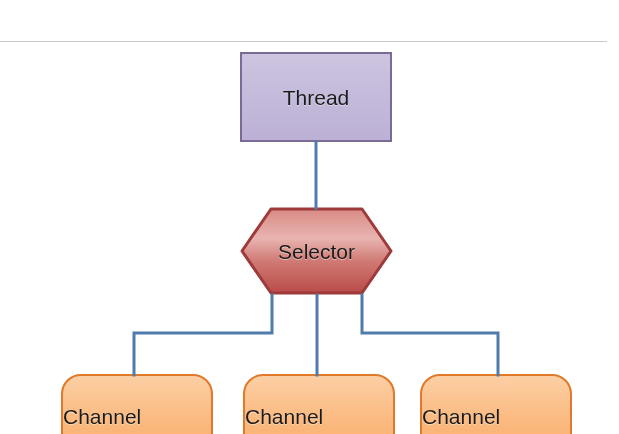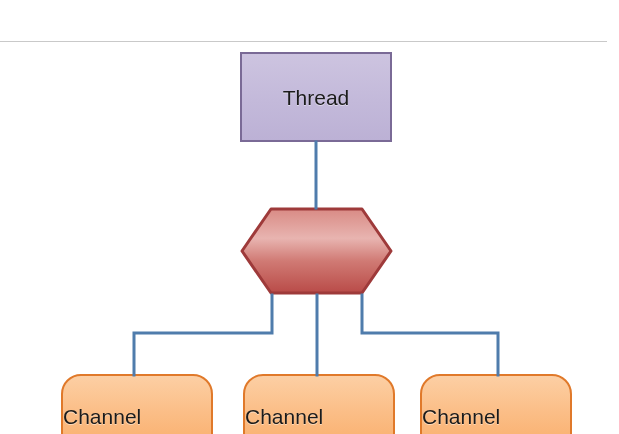--- a/index.html
+++ b/index.html
@@ -144,20 +144,21 @@
       <defs>
         <linearGradient id="hexGrad" x1="0" y1="0" x2="0" y2="1">
           <stop offset="0%" stop-color="#d98b85"></stop>
           <stop offset="35%" stop-color="#e8b4b0"></stop>
           <stop offset="62%" stop-color="#d07a74"></stop>
           <stop offset="100%" stop-color="#b94b48"></stop>
         </linearGradient>
       </defs>
       <polygon points="31,2 122,2 151,44 122,86 31,86 2,44" fill="url(#hexGrad)" stroke="#9e3a3a" stroke-width="3" stroke-linejoin="round"></polygon>
     </svg>
+    <span class="node-label">Selector</span>
   </div>
 
   <div class="channel-node" id="channel-node-0">
     <span class="node-label">Channel</span>
   </div>
   <div class="channel-node" id="channel-node-1">
     <span class="node-label">Channel</span>
   </div>
   <div class="channel-node" id="channel-node-2">
     <span class="node-label">Channel</span>

